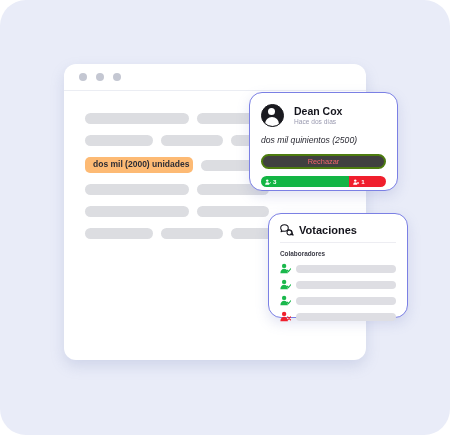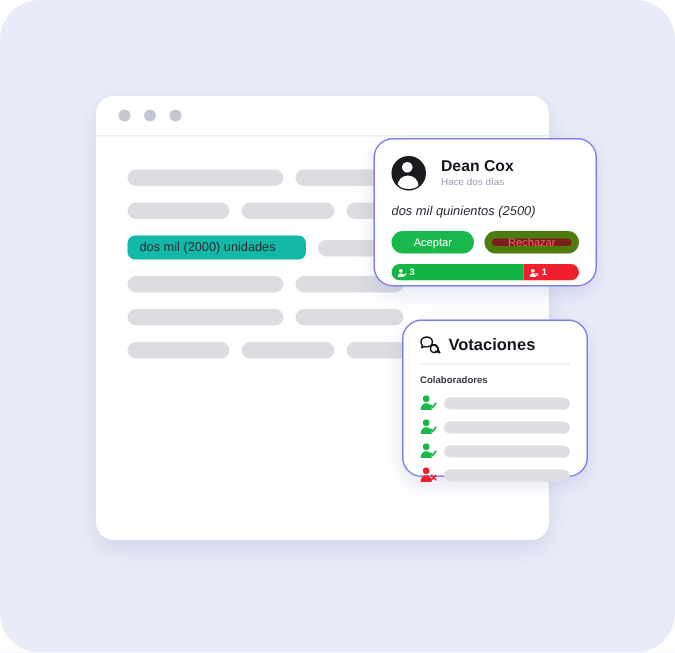--- a/index.html
+++ b/index.html
@@ -59,25 +59,25 @@
     margin-bottom: 11px;
     align-items: center;
   }
   .skel {
     height: 11px;
     border-radius: 6px;
     background: #dcdde1;
   }
 
   .highlight-chip {
-    background: #14b8a6;
+    background: #fdba74;
     border-radius: 5px;
-    padding: 2px 20px 3px 8px;
+    padding: 2px 4px 3px 8px;
     font-size: 8.5px;
-    font-weight: normal;
+    font-weight: bold;
     color: #2d2d35;
     white-space: nowrap;
     line-height: 11px;
   }
 
   
   .float-card {
     position: absolute;
     background: #ffffff;
     border: 1.6px solid #7b80e4;
@@ -158,23 +158,23 @@
     justify-content: center;
     box-sizing: border-box;
     cursor: pointer;
   }
   .btn-accept {
     background: #1ab84c;
     color: #ffffff;
     border: 1px solid #1ab84c;
   }
   .btn-reject {
-    background: #7f1d1d;
+    background: #404040;
     color: #f2626c;
-    border: 5px solid #4d7c0f;
+    border: 2px solid #4d7c0f;
   }
 
   #vote-bar {
     display: flex;
     height: 11px;
     border-radius: 6px;
     overflow: hidden;
   }
   .vote-seg {
     display: flex;
@@ -191,21 +191,21 @@
   .mini-person {
     width: 6px;
     height: 6px;
     display: block;
   }
 
   
   #votaciones-card {
     left: 268px;
     top: 213px;
-    width: 124px;
+    width: 140px;
     height: 105px;
     padding: 10px 11px 8px 11px;
   }
   #votaciones-header {
     display: flex;
     align-items: center;
     gap: 5px;
     padding-bottom: 6px;
     border-bottom: 1px solid #ededf2;
     margin-bottom: 7px;
@@ -291,21 +291,20 @@
       <span class="avatar-circle"></span>
       <span>
         <div id="comment-author">Dean Cox</div>
         <div id="comment-time">Hace dos días</div>
       </span>
     </div>
 
     <div id="comment-text">dos mil quinientos (2500)</div>
 
     <div id="comment-actions">
-      <div class="btn btn-accept">Aceptar</div>
       <div class="btn btn-reject">Rechazar</div>
     </div>
 
     <div id="vote-bar">
       <div class="vote-seg seg-yes" style="width:72%">
         <svg class="mini-person" viewBox="0 0 16 16">
           <circle cx="6" cy="4.2" r="3.2" fill="#ffffff"></circle>
           <path d="M0.6 15 C0.6 10.6 3 8.4 6 8.4 C9 8.4 11.4 10.6 11.4 15 Z" fill="#ffffff"></path>
           <path d="M10.6 10.6 L12.4 12.6 L15.6 8.6" stroke="#ffffff" stroke-width="1.8" fill="none" stroke-linecap="round"></path>
         </svg>

